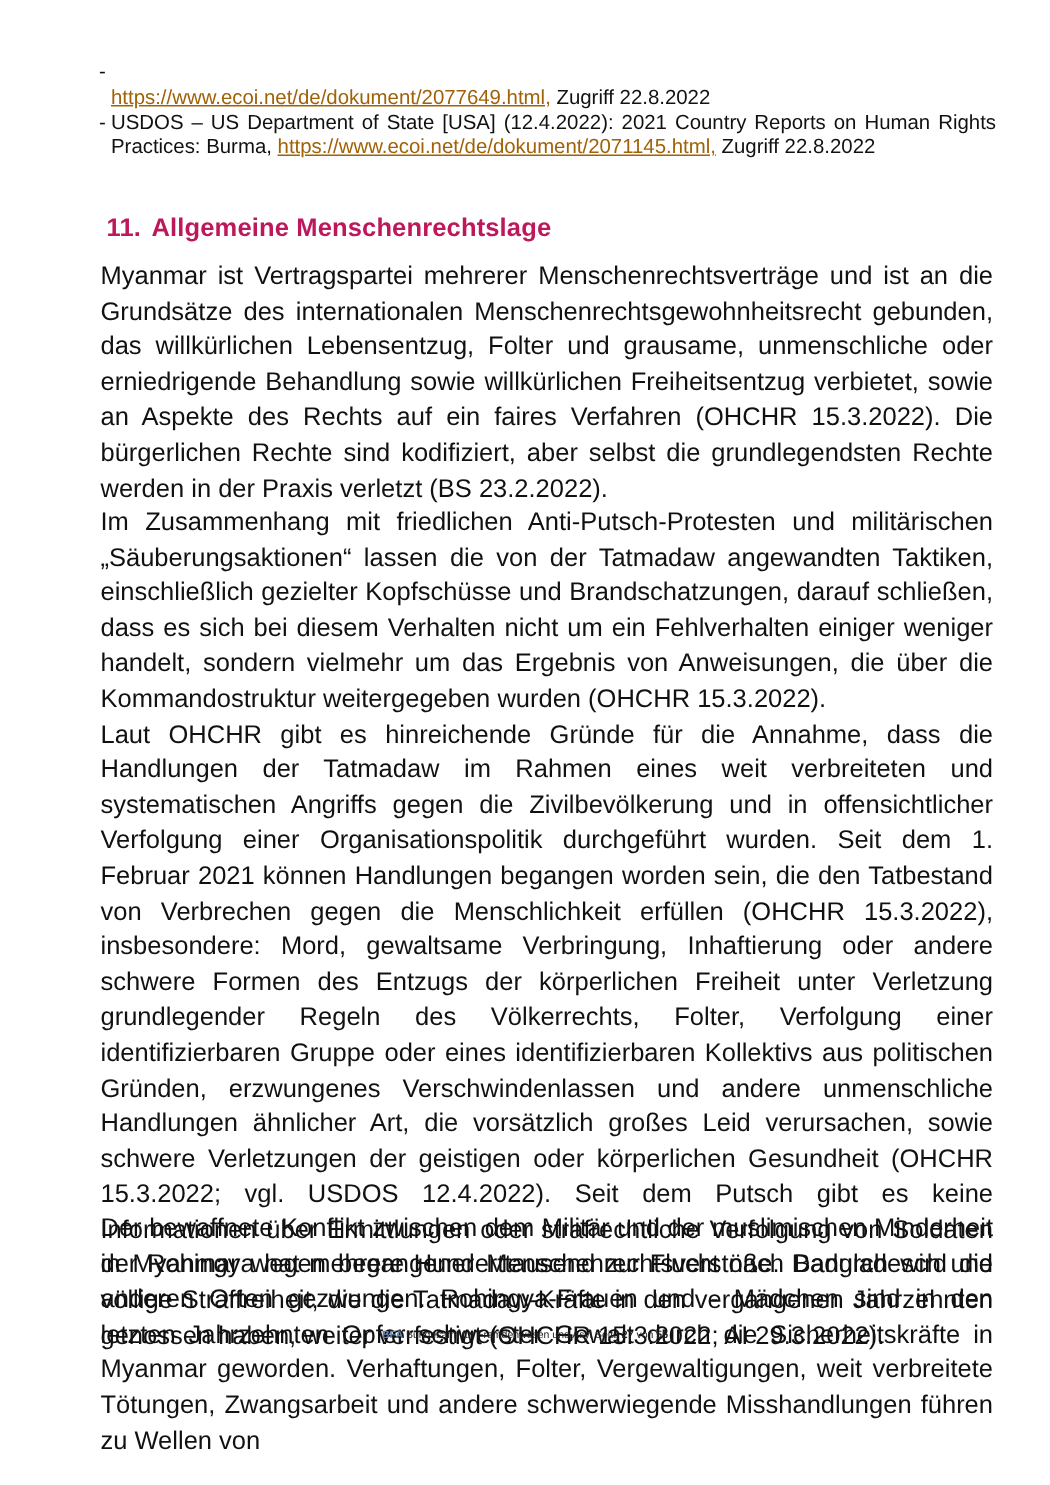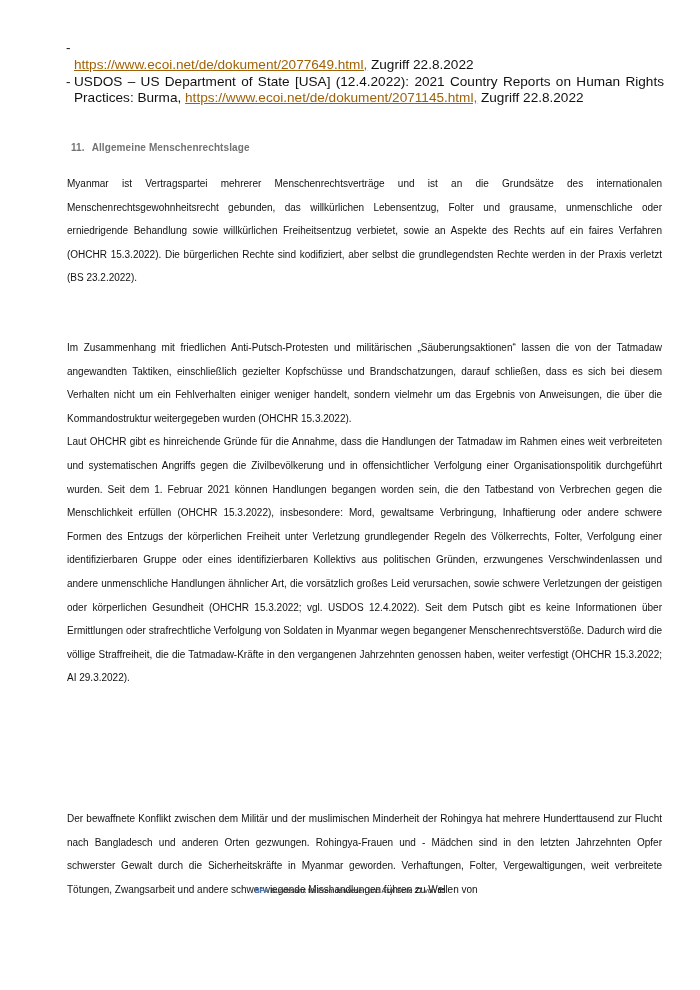--- a/index.html
+++ b/index.html
@@ -44,33 +44,33 @@
       text-align-last: left;
     }
     .link {
       color: #a16207;
       text-decoration: underline;
     }
     .heading {
       position: absolute;
       left: 71px;
       top: 142px;
-      font-size: 10px;
+      font-size: 17px;
       font-weight: bold;
-      color: #737373;
+      color: #be185d;
       letter-spacing: 0.1px;
     }
     .heading-num {
       margin-right: 7px;
     }
     .body-text {
       position: absolute;
       left: 67px;
       width: 595px;
-      font-size: 10px;
+      font-size: 17px;
       line-height: 23.6px;
       text-align: justify;
       text-align-last: left;
     }
     .p1 { top: 172px; }
     .p2 { top: 336px; }
     .p3 { top: 769px; margin-top: 38px; }
     .para {
       margin: 0;
     }

